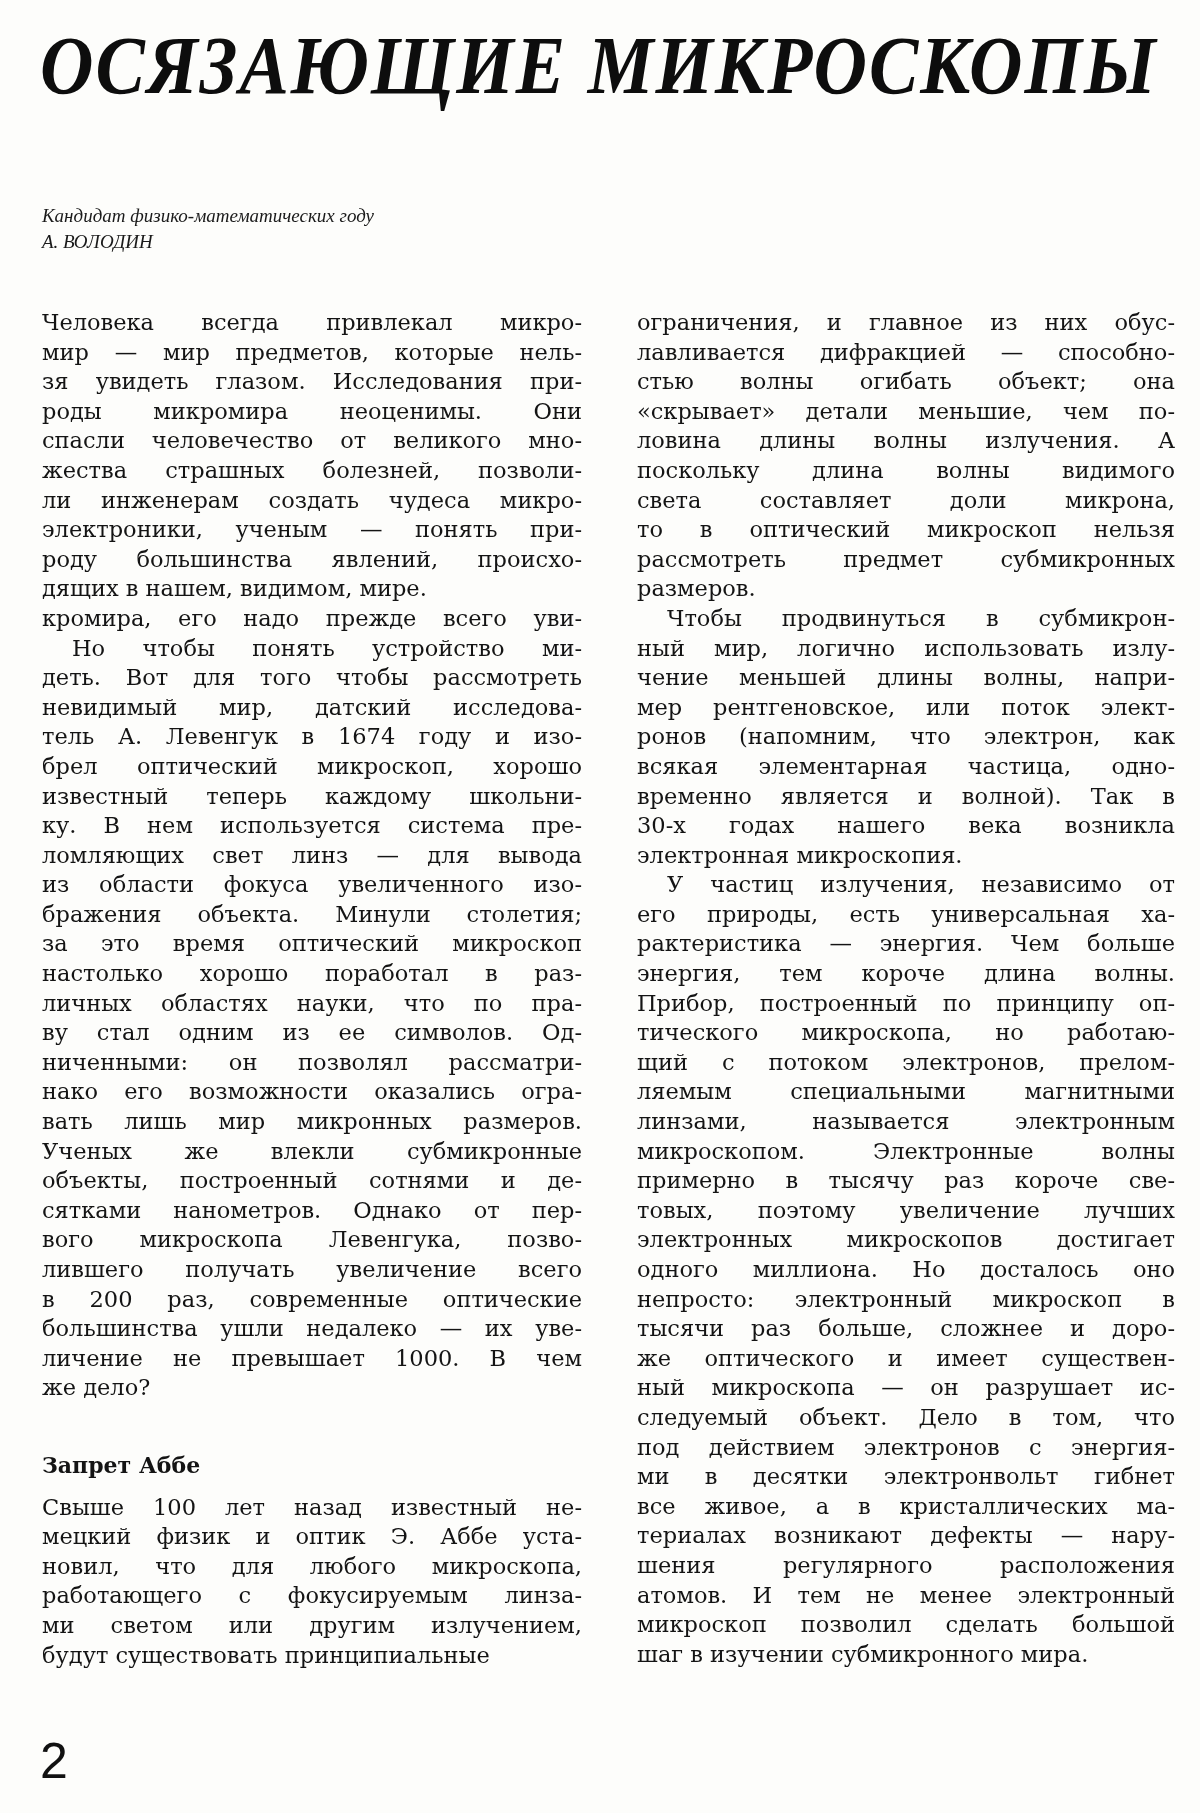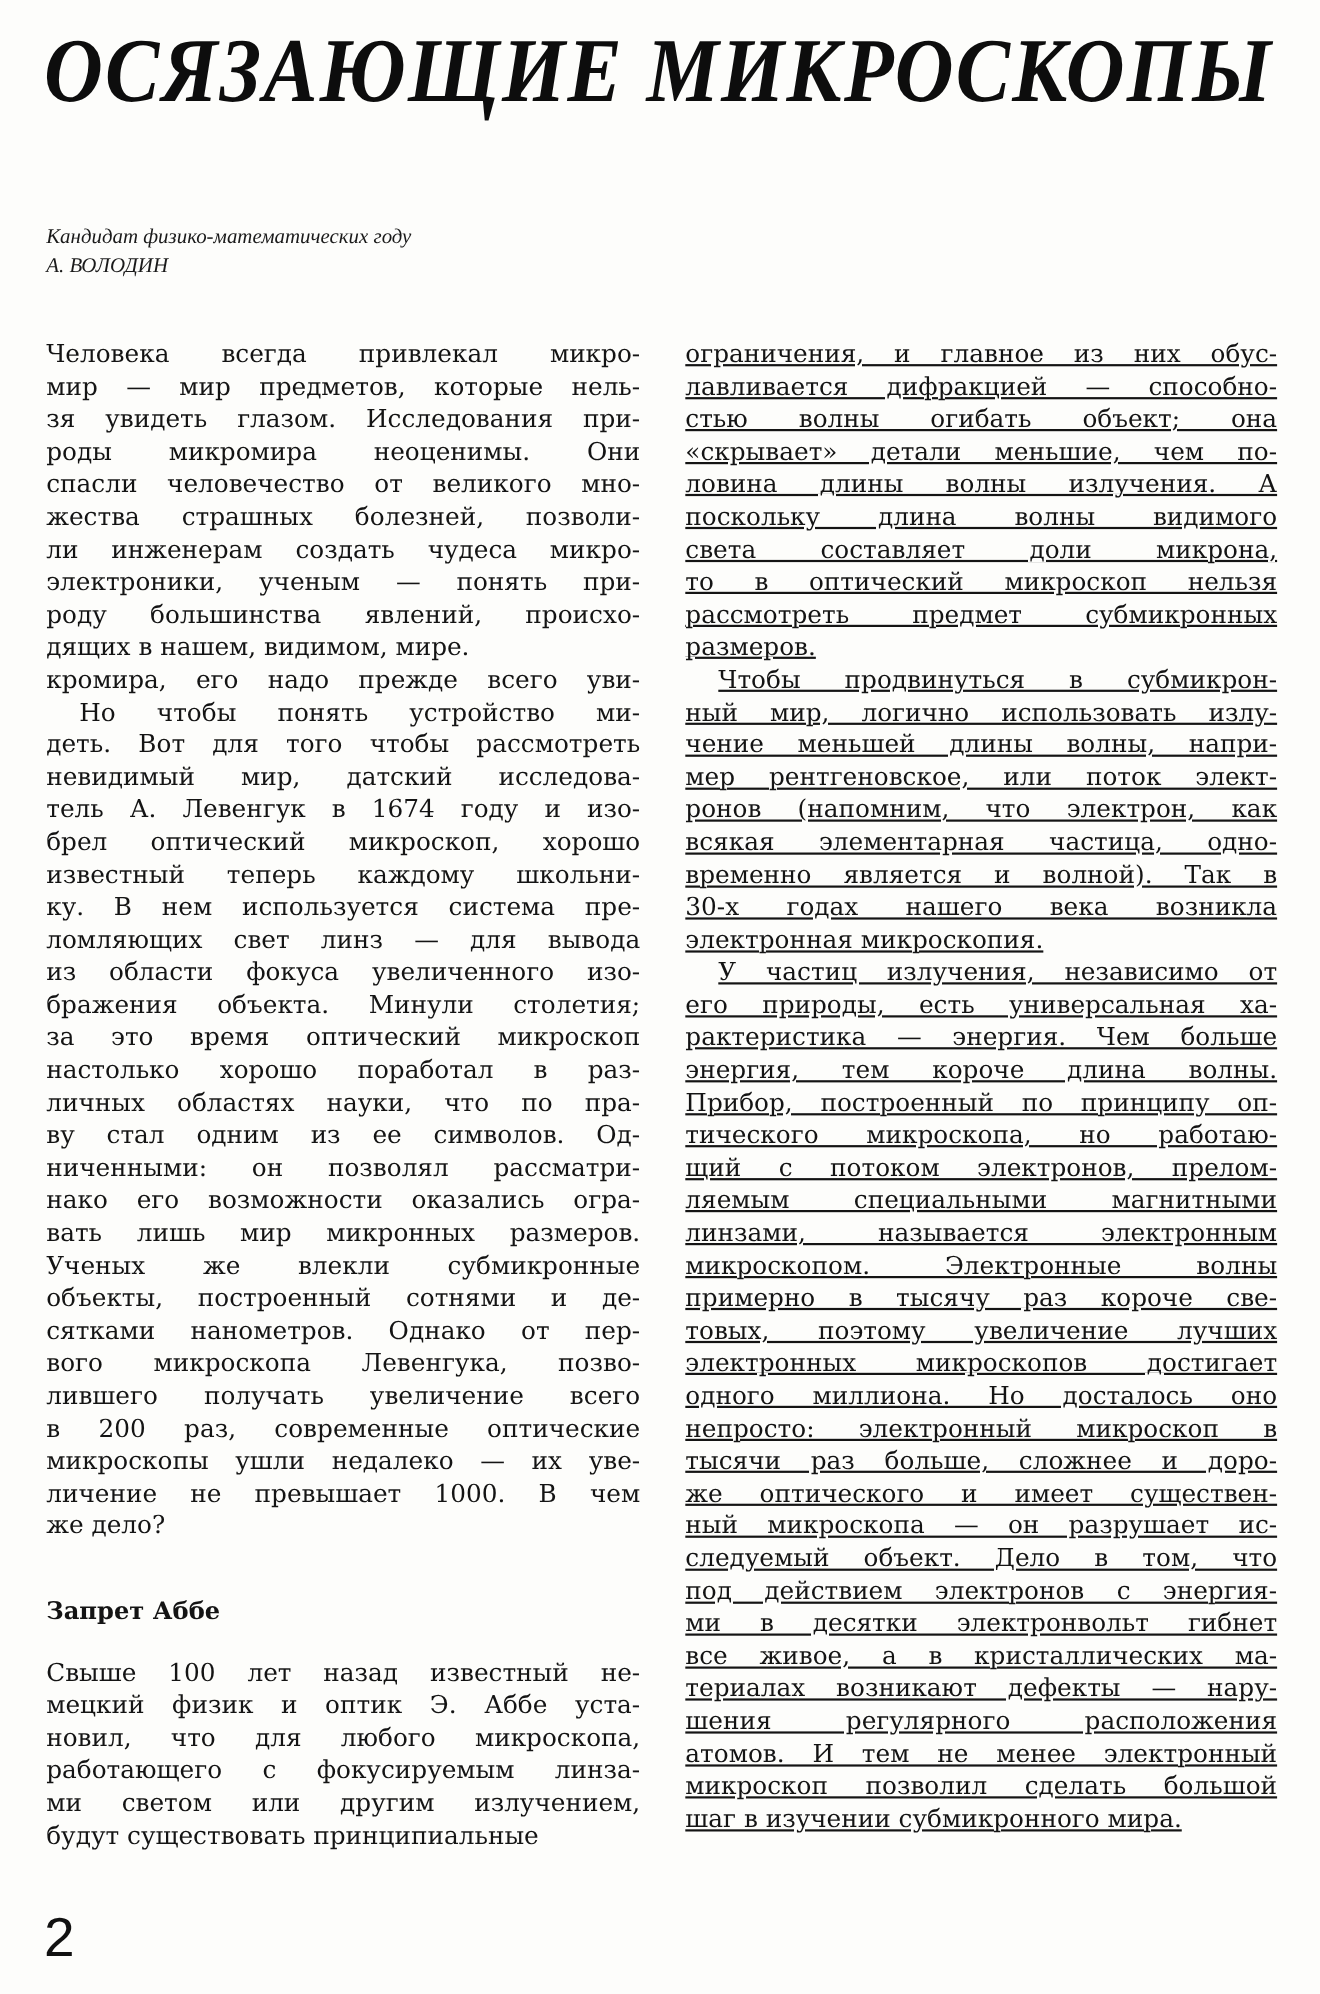--- a/index.html
+++ b/index.html
@@ -24,30 +24,30 @@
     font-family: "Liberation Serif", "DejaVu Serif", serif;
     font-style: italic; font-size: 19px; line-height: 26px;
     color: #1a1a1a;
   }
   .byline div { white-space: nowrap; }
   .col {
     position: absolute; top: 308px; width: 540px;
     font-size: 22.5px; line-height: 29.6px;
   }
   .col.left { left: 42px; }
-  .col.right { left: 623px; width: 538px; text-decoration: underline; }
+  .col.right { left: 637px; width: 538px; }
   .line {
     display: block; white-space: nowrap; height: 29.6px;
     text-align: justify; text-align-last: justify;
   }
   .line.last { text-align-last: left; }
   .line.indent { padding-left: 30px; }
   .heading {
     font-weight: bold; font-size: 22px;
-    margin-top: 48px; margin-bottom: 26px; height: 29.6px; display:block;
+    margin-top: 48px; margin-bottom: 12px; height: 29.6px; display:block;
   }
   .page-number {
     position: absolute; left: 40px; top: 1732px;
     font-family: "Liberation Sans", "DejaVu Sans", sans-serif;
     font-size: 50px; font-weight: normal; color: #111;
   }
 </style>
 </head>
 <body>
 
@@ -89,21 +89,21 @@
       <span class="line">ву стал одним из ее символов. Од-</span>
       <span class="line">ниченными: он позволял рассматри-</span>
       <span class="line">нако его возможности оказались огра-</span>
       <span class="line">вать лишь мир микронных размеров.</span>
       <span class="line">Ученых же влекли субмикронные</span>
       <span class="line">объекты, построенный сотнями и де-</span>
       <span class="line">сятками нанометров. Однако от пер-</span>
       <span class="line">вого микроскопа Левенгука, позво-</span>
       <span class="line">лившего получать увеличение всего</span>
       <span class="line">в 200 раз, современные оптические</span>
-      <span class="line">микроскопы ушли недалеко — их уве-</span>
+      <span class="line">большинства ушли недалеко — их уве-</span>
       <span class="line">личение не превышает 1000. В чем</span>
       <span class="line last">же дело?</span>
     </div>
   <div class="heading">Запрет Аббе</div>
   <div>
       <span class="line">Свыше 100 лет назад известный не-</span>
       <span class="line">мецкий физик и оптик Э. Аббе уста-</span>
       <span class="line">новил, что для любого микроскопа,</span>
       <span class="line">работающего с фокусируемым линза-</span>
       <span class="line">ми светом или другим излучением,</span>

